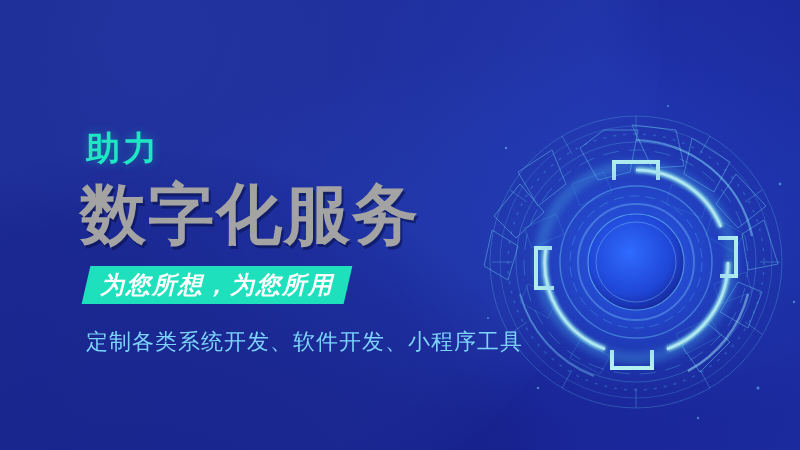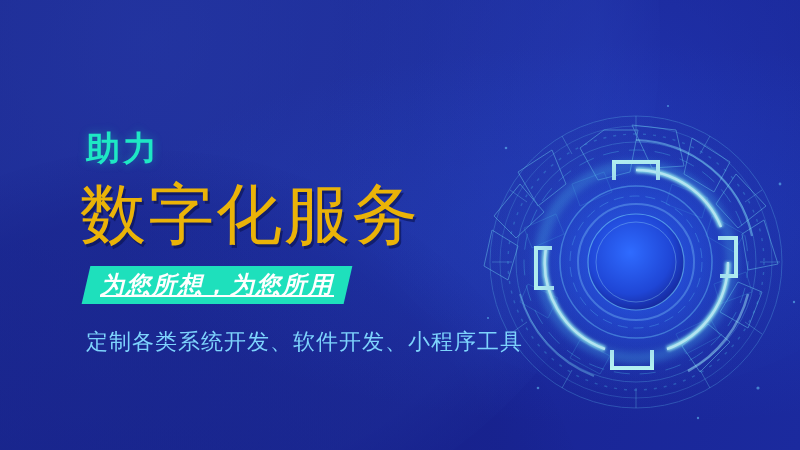--- a/index.html
+++ b/index.html
@@ -87,23 +87,23 @@
     color: #1ee8c4;
     line-height: 1;
     text-shadow: 0 0 10px rgba(30,232,196,0.35);
   }
 
   .headline {
     position: absolute;
     left: 80px;
     top: 181px;
     font-size: 66px;
-    font-weight: 400;
+    font-weight: 700;
     letter-spacing: 2px;
-    color: #eab308;
+    color: #a3a3a3;
     line-height: 1;
     text-shadow: 2px 3px 0 rgba(8,14,70,0.55);
     text-align: center;
   }
 
   .ribbon {
     position: absolute;
     left: 86px;
     top: 266px;
     width: 262px;
@@ -119,21 +119,20 @@
     height: 38px;
     display: flex;
     align-items: center;
     justify-content: center;
     font-size: 24px;
     font-weight: 700;
     font-style: italic;
     letter-spacing: 2px;
     color: #ffffff;
     white-space: nowrap;
-    text-decoration: underline;
   }
 
   .tagline {
     position: absolute;
     left: 86px;
     top: 329px;
     font-size: 22px;
     font-weight: 400;
     letter-spacing: 1px;
     color: #7dd3fc;

